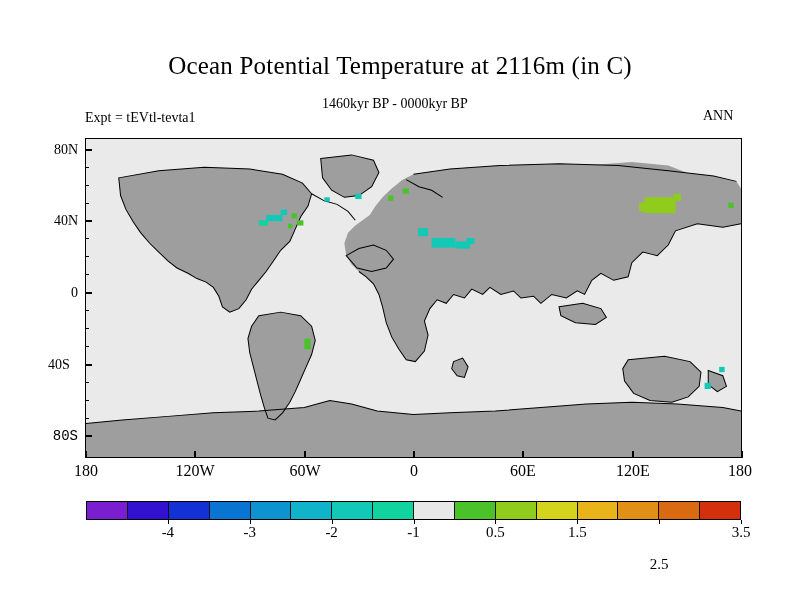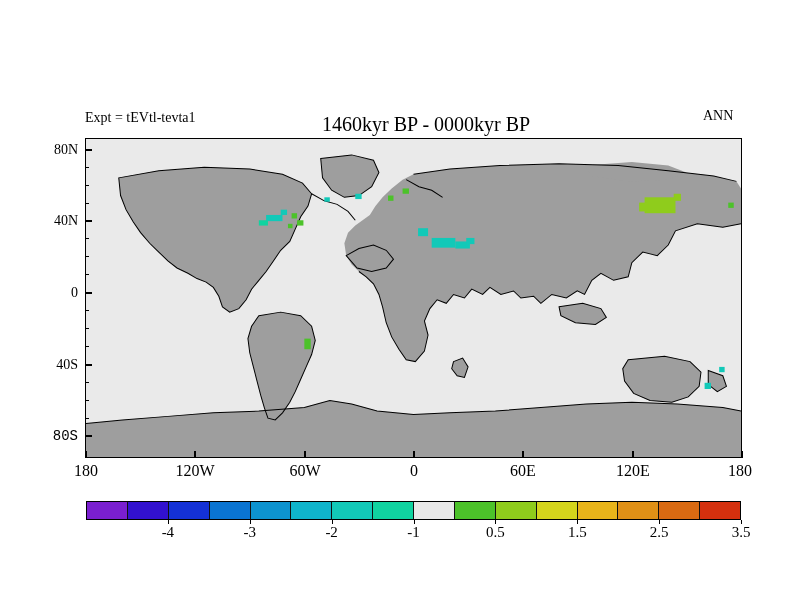--- a/index.html
+++ b/index.html
@@ -14,21 +14,21 @@
     position:absolute;left:0;top:52px;width:800px;text-align:center;
     font-size:25px;letter-spacing:.2px;
   }
   .rmsd{
     position:absolute;left:139px;top:92px;font-size:13px;white-space:nowrap;
   }
   .expt{
     position:absolute;left:85px;top:110px;font-size:14px;white-space:nowrap;
   }
   .period{
-    position:absolute;left:322px;top:113px;font-size:20px;white-space:nowrap;
+    position:absolute;left:322px;top:96px;font-size:14px;white-space:nowrap;
   }
   .ann{
     position:absolute;left:703px;top:108px;font-size:14px;white-space:nowrap;
   }
 
   
   .plot{
     position:absolute;left:85px;top:138px;width:657px;height:320px;
     border:1.5px solid #000;box-sizing:border-box;background:#eaeaea;
     overflow:hidden;
@@ -57,20 +57,21 @@
   .cblab{
     position:absolute;top:524px;font-size:15px;white-space:nowrap;
     transform:translateX(-50%);
   }
 </style>
 </head>
 <body>
 
 <div id="fig">
 
+  <div class="title">Ocean Potential Temperature at 2116m (in C)</div>
   <div class="expt">Expt = tEVtl-tevta1</div>
   <div class="period">1460kyr BP - 0000kyr BP</div>
   <div class="ann">ANN</div>
 
   <div class="plot">
     <svg viewBox="0 0 720 360" preserveAspectRatio="none">
       <rect x="0" y="0" width="720" height="360" fill="#eaeaea"></rect>
       <g id="land-layer" fill="#9e9e9e" stroke="none">
 
         <path d="M360,40 L400,34 L455,30 L520,28 L585,30 L640,36 L690,42 L715,48 L720,56 L720,96
@@ -176,21 +177,21 @@
   <div class="tick" style="left:85px;top:310px;width:4px;height:1px;"></div>
   <div class="tick" style="left:85px;top:328px;width:4px;height:1px;"></div>
   <div class="tick" style="left:85px;top:346px;width:4px;height:1px;"></div>
   <div class="tick" style="left:85px;top:382px;width:4px;height:1px;"></div>
   <div class="tick" style="left:85px;top:400px;width:4px;height:1px;"></div>
   <div class="tick" style="left:85px;top:418px;width:4px;height:1px;"></div>
 
   <div class="ylab" style="left:40px;top:150px;width:38px;">80N</div>
   <div class="ylab" style="left:40px;top:221px;width:38px;">40N</div>
   <div class="ylab" style="left:40px;top:293px;width:38px;">0</div>
-  <div class="ylab" style="left:40px;top:365px;width:38px;">40S</div>
+  <div class="ylab" style="left:40px;top:365px;width:38px;text-align:center;">40S</div>
   <div class="ylab" style="left:40px;top:436px;width:38px;font-family:Liberation Mono, monospace;">80S</div>
 
   <div class="tick" style="left:85px;top:451px;width:1.5px;height:7px;"></div>
   <div class="tick" style="left:194px;top:451px;width:1.5px;height:7px;"></div>
   <div class="tick" style="left:304px;top:451px;width:1.5px;height:7px;"></div>
   <div class="tick" style="left:413px;top:451px;width:1.5px;height:7px;"></div>
   <div class="tick" style="left:522px;top:451px;width:1.5px;height:7px;"></div>
   <div class="tick" style="left:632px;top:451px;width:1.5px;height:7px;"></div>
   <div class="tick" style="left:741px;top:451px;width:1.5px;height:7px;"></div>
 
@@ -230,17 +231,17 @@
       <div class="cbtick" style="left: 659.125px;"></div>
       <div class="cbtick" style="left: 741px;"></div>
     </div>
   <div id="cblabels">
       <div class="cblab" style="left: 167.875px;">-4</div>
       <div class="cblab" style="left: 249.75px;">-3</div>
       <div class="cblab" style="left: 331.625px;">-2</div>
       <div class="cblab" style="left: 413.5px;">-1</div>
       <div class="cblab" style="left: 495.375px;">0.5</div>
       <div class="cblab" style="left: 577.25px;">1.5</div>
-      <div class="cblab" style="left: 659.125px;">2.5</div>
+      <div class="cblab" style="left: 659.125px; margin-top: 32px;">2.5</div>
       <div class="cblab" style="left: 741px;">3.5</div>
     </div>
 
 </div>
 
 </body></html>

